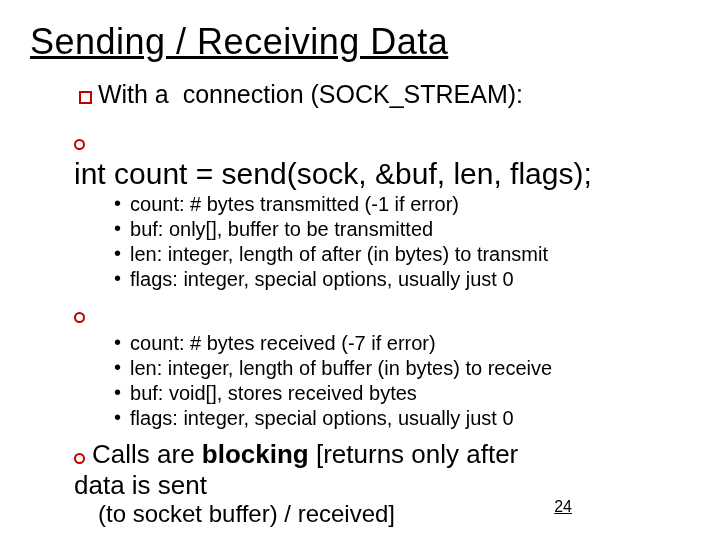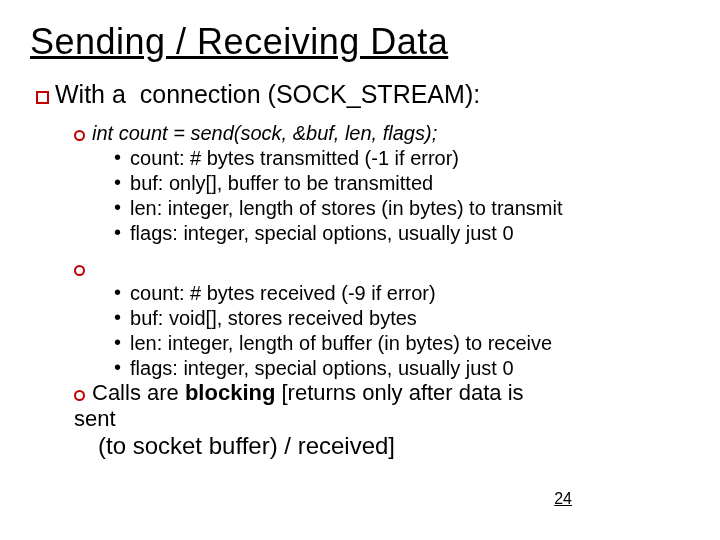--- a/index.html
+++ b/index.html
@@ -24,41 +24,41 @@
     text-decoration: underline;
     margin: 4px 0 18px 0;
     line-height: 1.1;
     letter-spacing: 0.5px;
   }
   .lvl1 {
     font-size: 25px;
     line-height: 1.15;
     margin-left: 6px;
     margin-bottom: 14px;
+    text-align: center;
   }
   .lvl2 {
-    font-size: 20px;
+    font-size: 30px;
     line-height: 1.15;
     margin-left: 44px;
-    margin-top: 12px;
+    margin-top: 4px;
     margin-bottom: 0;
-    font-style: italic;
   }
   .lvl3 {
     font-size: 20px;
     line-height: 1.2;
     margin-left: 84px;
     margin-top: 0;
     margin-bottom: 0;
   }
   .lvl2-final {
-    font-size: 22px;
+    font-size: 26px;
     line-height: 1.18;
     margin-left: 44px;
-    margin-top: 0;
+    margin-top: 9px;
   }
   .bullet-sq {
     display: inline-block;
     width: 13px;
     height: 13px;
     border: 2px solid #C00000;
     background: #fff;
     vertical-align: -1px;
     margin-right: 6px;
     box-sizing: border-box;
@@ -82,21 +82,21 @@
   .bold { font-weight: bold; }
   .prefix { white-space: pre; }
   .cont {
     margin-left: 68px;
     font-size: 24px;
     line-height: 1.18;
   }
   .pagenum {
     position: absolute;
     right: 24px;
-    bottom: 32px;
+    bottom: 24px;
     font-size: 16px;
     font-family: Arial, sans-serif;
     color: #000;
     text-decoration: underline;
   }
 </style>
 </head>
 <body>
 
 <div class="slide">
@@ -110,37 +110,37 @@
   <div class="lvl2">
     <span class="bullet-circ"></span><span class="prefix">int count = send(sock, &amp;buf, len, flags);</span>
   </div>
   <div class="lvl3">
     <span class="bullet-dot">•</span><span>count:</span><span> # bytes transmitted (-1 if error)</span>
   </div>
   <div class="lvl3">
     <span class="bullet-dot">•</span><span>buf:</span><span> only[], buffer to be transmitted</span>
   </div>
   <div class="lvl3">
-    <span class="bullet-dot">•</span><span>len:</span><span> integer, length of stores (in bytes) to transmit</span>
+    <span class="bullet-dot">•</span><span>len:</span><span> integer, length of after (in bytes) to transmit</span>
   </div>
   <div class="lvl3">
     <span class="bullet-dot">•</span><span>flags:</span><span> integer, special options, usually just 0</span>
   </div>
 
   <div class="lvl2">
     <span class="bullet-circ"></span>
   </div>
   <div class="lvl3">
-    <span class="bullet-dot">•</span><span>count:</span><span> # bytes received (-9 if error)</span>
+    <span class="bullet-dot">•</span><span>count:</span><span> # bytes received (-7 if error)</span>
+  </div>
+  <div class="lvl3">
+    <span class="bullet-dot">•</span><span>len:</span><span> integer, length of buffer (in bytes) to receive</span>
   </div>
   <div class="lvl3">
     <span class="bullet-dot">•</span><span>buf:</span><span> void[], stores received bytes</span>
-  </div>
-  <div class="lvl3">
-    <span class="bullet-dot">•</span><span>len:</span><span> integer, length of buffer (in bytes) to receive</span>
   </div>
   <div class="lvl3">
     <span class="bullet-dot">•</span><span>flags:</span><span> integer, special options, usually just 0</span>
   </div>
 
   <div class="lvl2-final">
     <span class="bullet-circ"></span><span>Calls are </span><span class="bold">blocking</span><span> [returns only after data is sent</span>
   </div>
   <div class="cont">
     <span>(to socket buffer) / received]</span>

